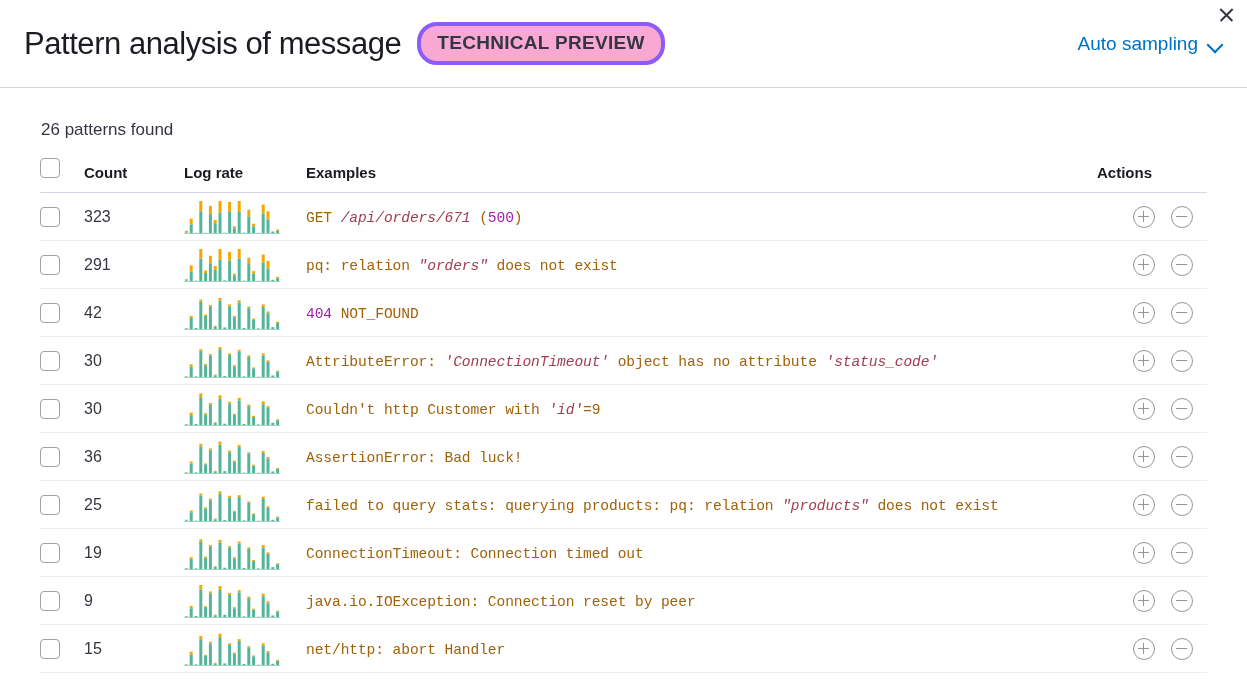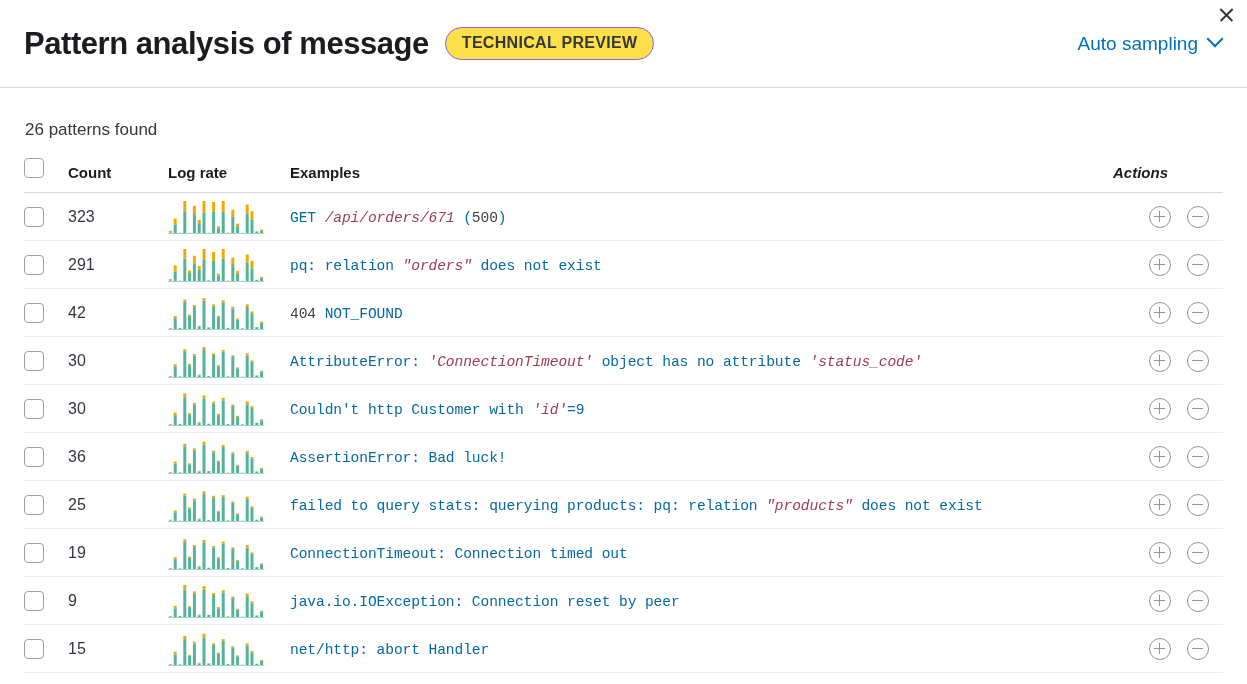--- a/index.html
+++ b/index.html
@@ -19,44 +19,44 @@
     height: 88px;
     border-bottom: 1px solid #d3dae6;
     display: flex;
     align-items: center;
     padding: 0 24px;
     flex: 0 0 auto;
   }
   .title-wrap { display: flex; align-items: center; gap: 16px; }
   .page-title {
     font-size: 31px;
-    font-weight: 700;
+    font-weight: 400;
     letter-spacing: -0.45px;
     color: #1a1c21;
     white-space: nowrap;
   }
   .badge {
-    border: 1px solid #8b5cf6;
+    border: 4px solid #8b5cf6;
     border-radius: 20px;
     padding: 6px 16px 7px;
-    font-size: 16px;
+    font-size: 19px;
     font-weight: 700;
     letter-spacing: 0.3px;
     color: #343741;
     white-space: nowrap;
-    background: #fde047;
+    background: #f9a8d4;
   }
   .header-right {
     margin-left: auto;
     display: flex;
     align-items: center;
   }
   .sampling-btn {
     display: flex;
-    align-items: flex-start;
+    align-items: center;
     gap: 10px;
     color: #0071c2;
     font-size: 19px;
     cursor: pointer;
     background: none; border: none;
     font-family: inherit;
     padding: 0;
   }
   .chev-down {
     width: 15px; height: 9px;
@@ -84,21 +84,21 @@
     content: "";
     position: absolute;
     left: 4px; top: 12px;
     width: 17px; height: 1.6px;
     background: #343741;
   }
   .close-btn::before { transform: rotate(45deg); }
   .close-btn::after { transform: rotate(-45deg); }
 
   
-  .body { padding: 0 24px; flex: 1 1 auto; display: flex; flex-direction: column; }
+  .body { padding: 0 40px; flex: 1 1 auto; display: flex; flex-direction: column; }
   .patterns-found {
     font-size: 17px;
     color: #343741;
     padding: 32px 0 18px 1px;
   }
 
   
   table.patterns { width: 100%; border-collapse: collapse; table-layout: fixed; }
   table.patterns thead th {
     text-align: left;
@@ -106,21 +106,21 @@
     font-weight: 700;
     color: #1a1c21;
     padding: 0 0 11px 0;
     border-bottom: 1px solid #d3dae6;
     vertical-align: bottom;
   }
   th.col-check, td.col-check { width: 44px; }
   th.col-count, td.col-count { width: 100px; }
   th.col-rate,  td.col-rate  { width: 122px; }
   th.col-ex,    td.col-ex    { width: auto; }
-  th.col-act,   td.col-act   { width: 110px; text-align: right; font-style: italic; }
+  th.col-act,   td.col-act   { width: 110px; text-align: right; }
 
   table.patterns tbody td {
     border-bottom: 1px solid #ebeff5;
     height: 48px;
     padding: 0;
     vertical-align: middle;
   }
   .count-cell {
     font-size: 16px;
     color: #343741;
@@ -139,23 +139,23 @@
   
   .spark { display: block; }
 
   
   .ex {
     font-family: "Liberation Mono", "DejaVu Sans Mono", monospace;
     font-size: 14.6px;
     white-space: nowrap;
     letter-spacing: -0.1px;
   }
-  .tok-base { color: #0369a1; }
+  .tok-base { color: #a16207; }
   .tok-str  { color: #a13d52; font-style: italic; }
-  .tok-num  { color: #404040; }
+  .tok-num  { color: #a21caf; }
 
   
   .actions-cell { display: flex; justify-content: flex-end; align-items: center; gap: 16px; padding-right: 14px; }
   .icon-btn {
     width: 22px; height: 22px;
     border: 1.3px solid #8f96a0;
     border-radius: 50%;
     position: relative;
     cursor: pointer;
     background: none;

